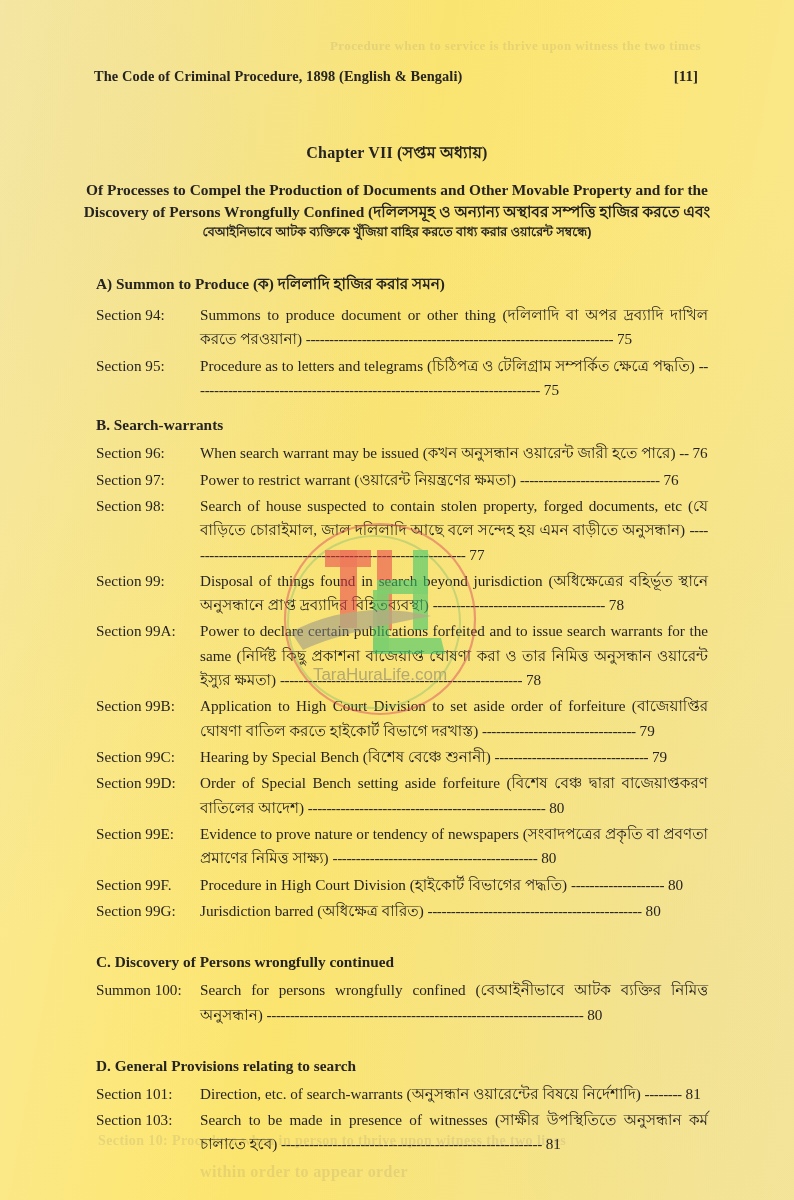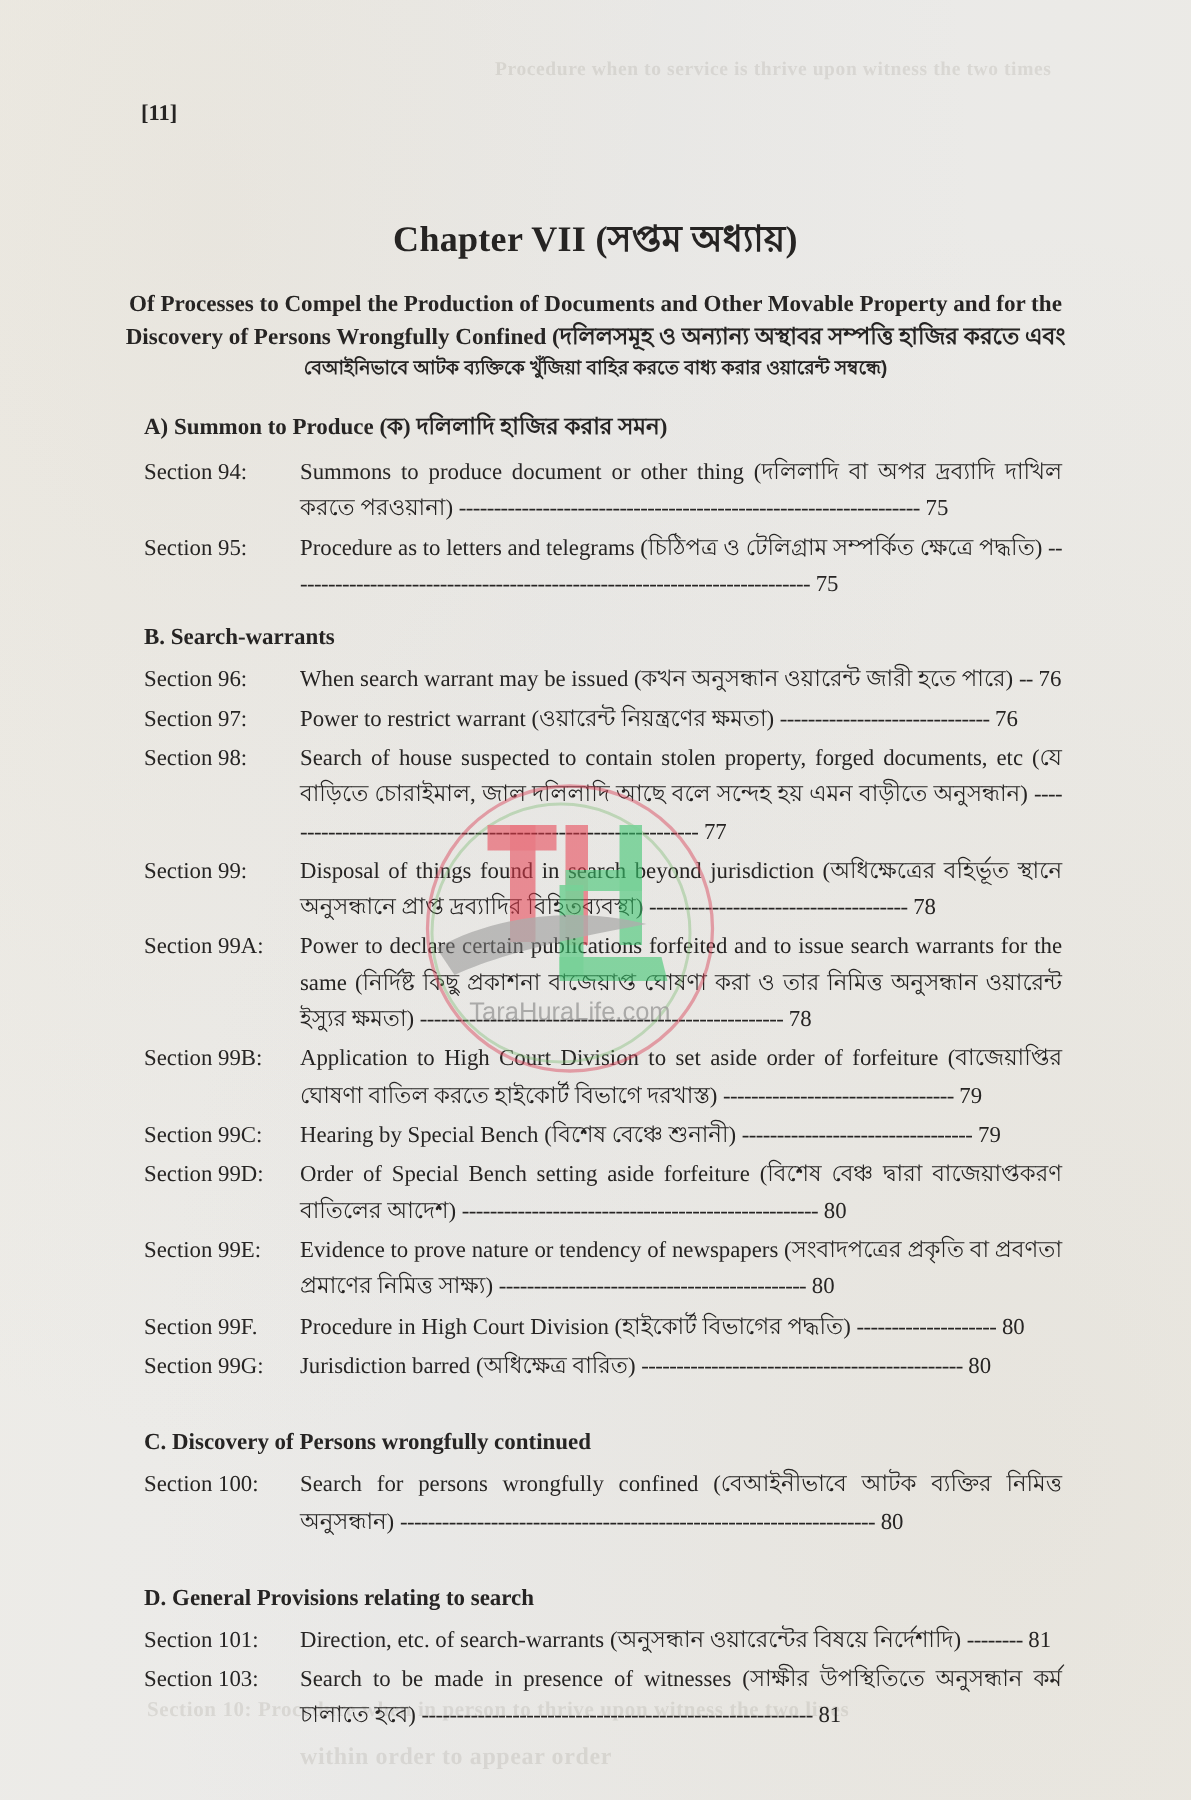--- a/index.html
+++ b/index.html
@@ -4,21 +4,21 @@
 <style>
   html, body {
     margin: 0;
     padding: 0;
     background: #ffffff;
   }
   .page {
     position: relative;
     width: 794px;
     height: 1200px;
-    background: #e5e5e5;
+    background: #fde047;
     overflow: hidden;
     font-family: "Liberation Serif", "DejaVu Serif", serif;
     color: #262423;
   }
   
   .paper-tone {
     position: absolute;
     inset: 0;
     background:
       radial-gradient(ellipse at 18% 12%, rgba(214,205,186,0.20), rgba(255,255,255,0) 55%),
@@ -65,21 +65,21 @@
 
   
   .chapter-wrap {
     position: absolute;
     top: 140px;
     left: 76px;
     right: 76px;
     text-align: center;
   }
   .chapter-title {
-    font-size: 24px;
+    font-size: 16px;
     font-weight: bold;
     letter-spacing: 0.2px;
     margin-bottom: 12px;
   }
   .chapter-sub {
     font-size: 15.4px;
     font-weight: bold;
     line-height: 1.42;
     text-align: center;
     padding: 0 4px;
@@ -154,20 +154,21 @@
 
   <div class="paper-tone"></div>
 
   <div class="bleed" style="top:38px; left:330px; font-size:13px;">Procedure when to service is thrive upon witness the two times</div>
   <div class="bleed" style="top:1133px; left:98px; font-size:14px;">Section 10:     Procedure when in person to thrive upon witness the two lines</div>
   <div class="bleed" style="top:1163px; left:200px; font-size:16px;">within order to appear order</div>
 
   <div class="content">
 
     <div class="runhead">
+      <div class="runhead-title">The Code of Criminal Procedure, 1898 (English &amp; Bengali)</div>
       <div class="runhead-folio">[11]</div>
     </div>
 
     <div class="chapter-wrap">
       <div class="chapter-title">Chapter VII (সপ্তম অধ্যায়)</div>
       <div class="chapter-sub">
         <span>Of Processes to Compel the Production of Documents and Other Movable Property and for</span>
         <span>the Discovery of Persons Wrongfully Confined (দলিলসমূহ ও অন্যান্য অস্থাবর সম্পত্তি হাজির করতে এবং</span>
         <span class="line3">বেআইনিভাবে আটক ব্যক্তিকে খুঁজিয়া বাহির করতে বাধ্য করার ওয়ারেন্ট সম্বন্ধে)</span>
       </div>
@@ -223,21 +224,21 @@
         <div class="entry">
           <div class="entry-label">Section 99F.</div>
           <div class="entry-body nojust"><span>Procedure in High Court Division (হাইকোর্ট বিভাগের পদ্ধতি)</span> <span class="leader">--------------------</span> <span class="pageno">80</span></div>
         </div>
         <div class="entry">
           <div class="entry-label">Section 99G:</div>
           <div class="entry-body nojust"><span>Jurisdiction barred (অধিক্ষেত্র বারিত)</span> <span class="leader">----------------------------------------------</span> <span class="pageno">80</span></div>
         </div>
         <div class="sec-head loose">C. Discovery of Persons wrongfully continued</div>
         <div class="entry">
-          <div class="entry-label">Section 100:</div>
+          <div class="entry-label">Summon 100:</div>
           <div class="entry-body"><span>Search for persons wrongfully confined (বেআইনীভাবে আটক ব্যক্তির নিমিত্ত অনুসন্ধান)</span> <span class="leader">--------------------------------------------------------------------</span> <span class="pageno">80</span></div>
         </div>
         <div class="sec-head loose">D. General Provisions relating to search</div>
         <div class="entry">
           <div class="entry-label">Section 101:</div>
           <div class="entry-body nojust"><span>Direction, etc. of search-warrants (অনুসন্ধান ওয়ারেন্টের বিষয়ে নির্দেশাদি)</span> <span class="leader">--------</span> <span class="pageno">81</span></div>
         </div>
         <div class="entry">
           <div class="entry-label">Section 103:</div>
           <div class="entry-body"><span>Search to be made in presence of witnesses (সাক্ষীর উপস্থিতিতে অনুসন্ধান কর্ম চালাতে হবে)</span> <span class="leader">--------------------------------------------------------</span> <span class="pageno">81</span></div>

